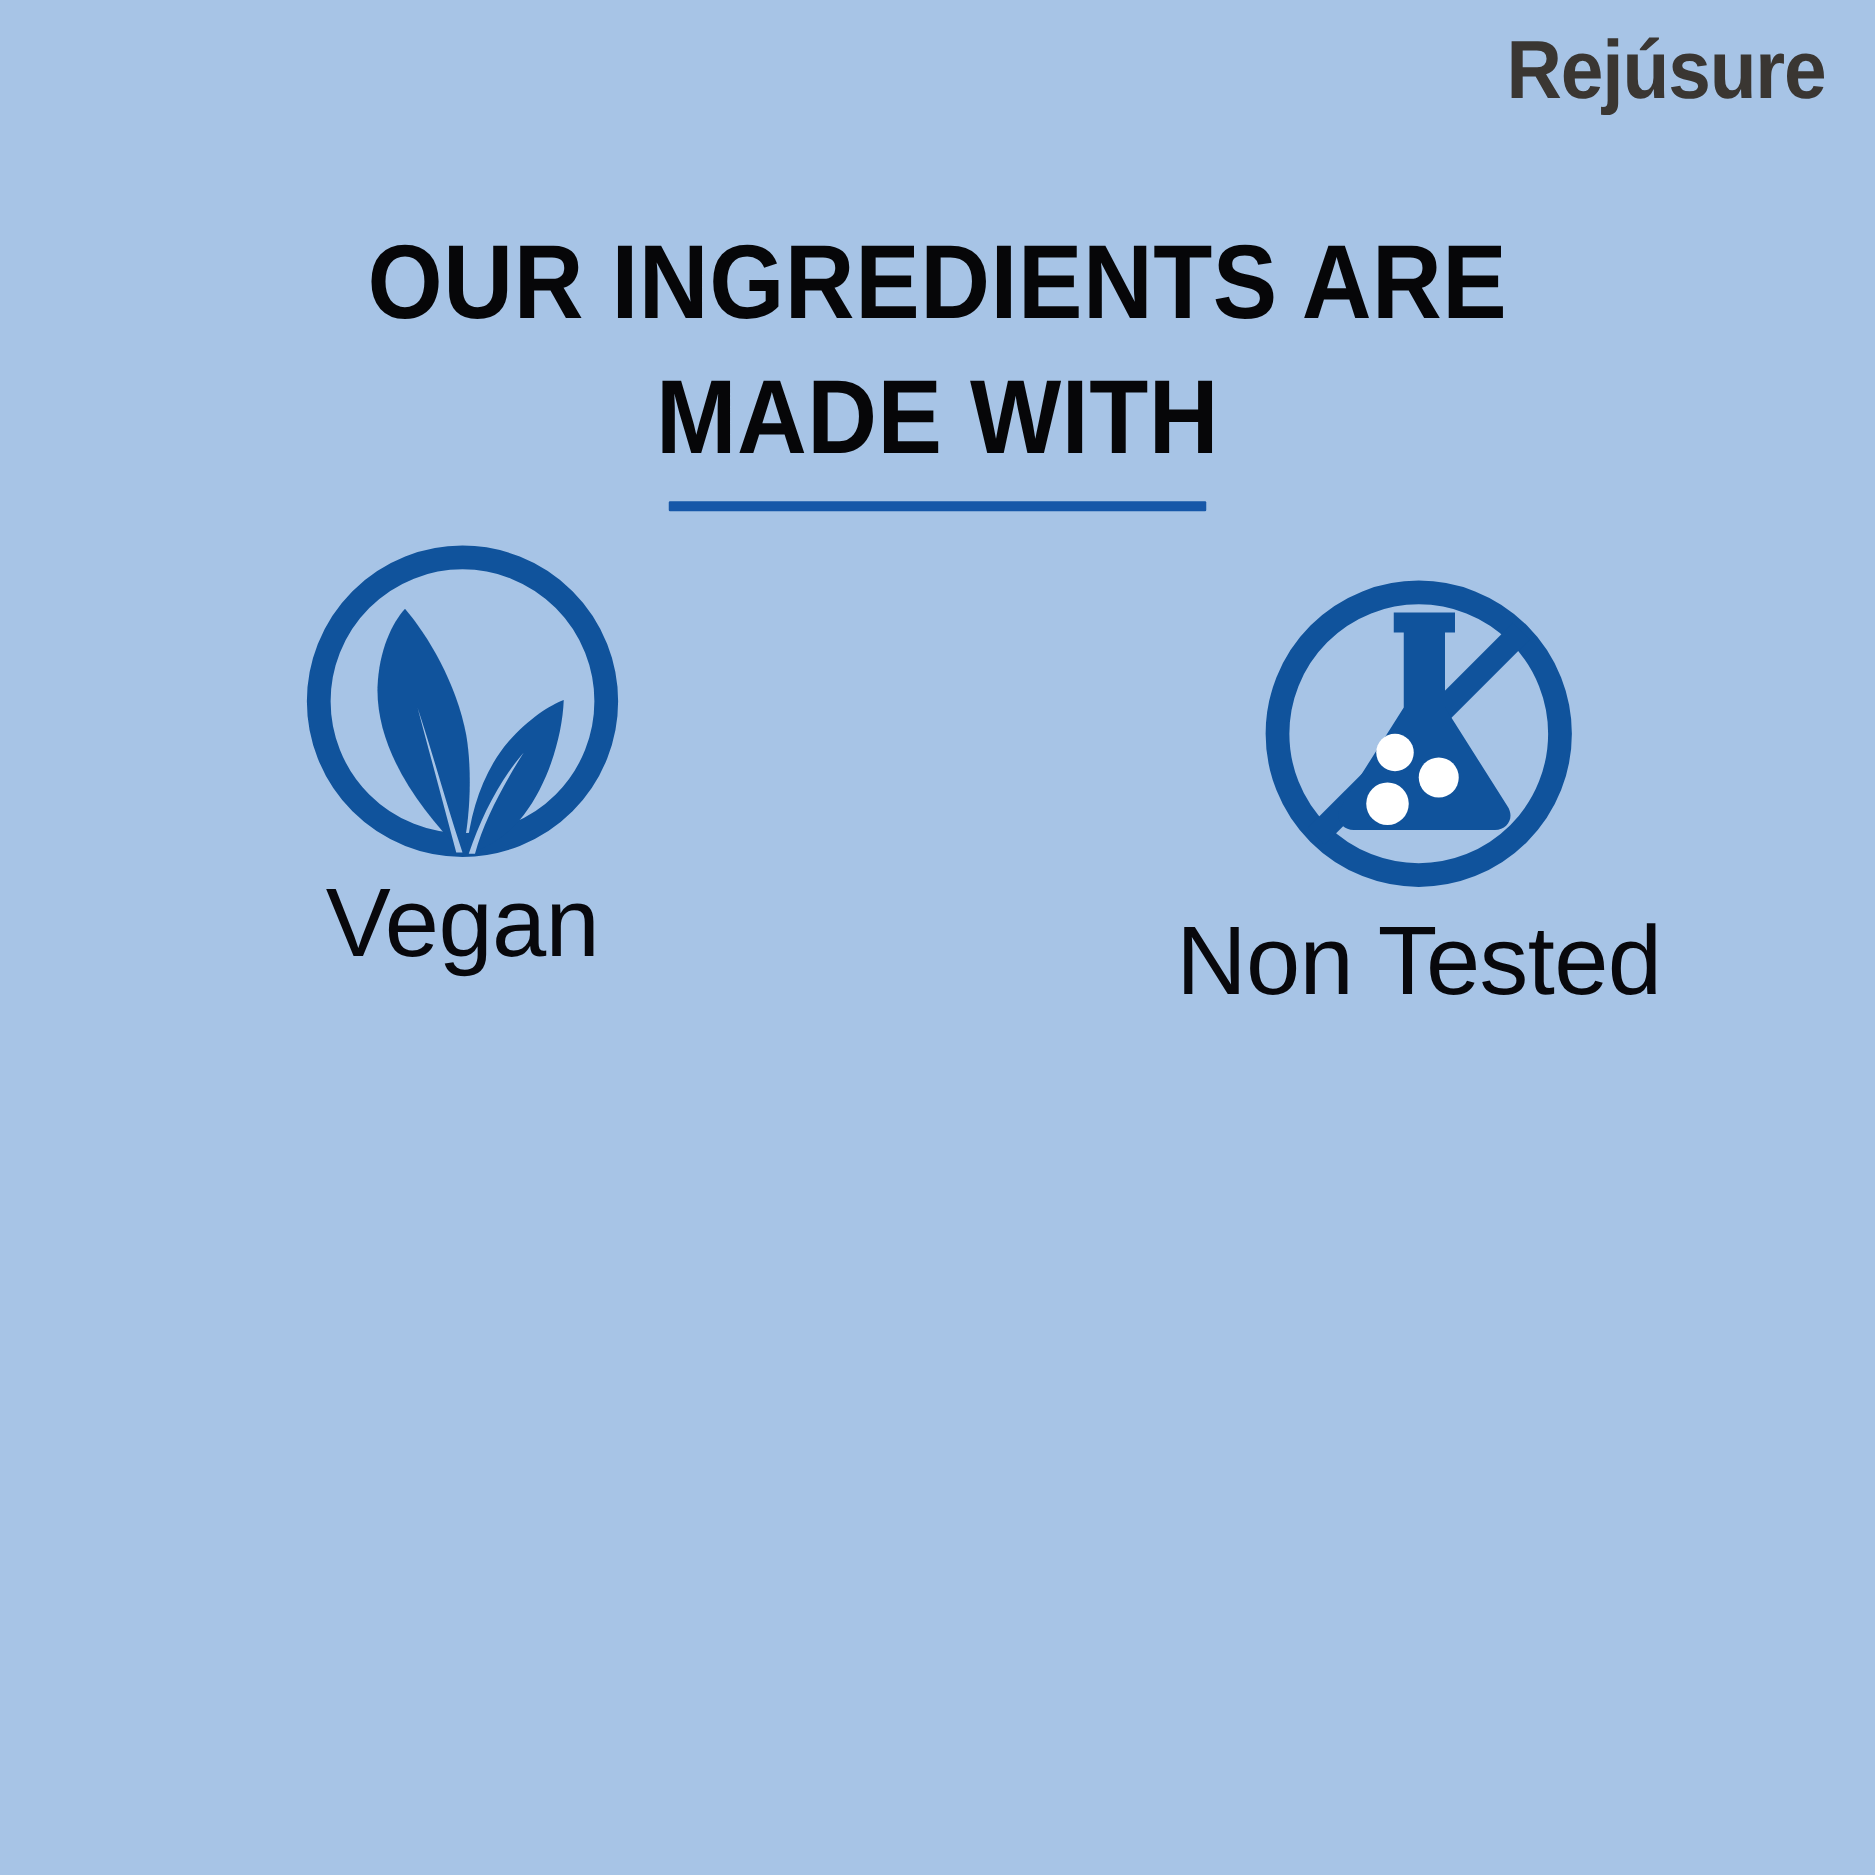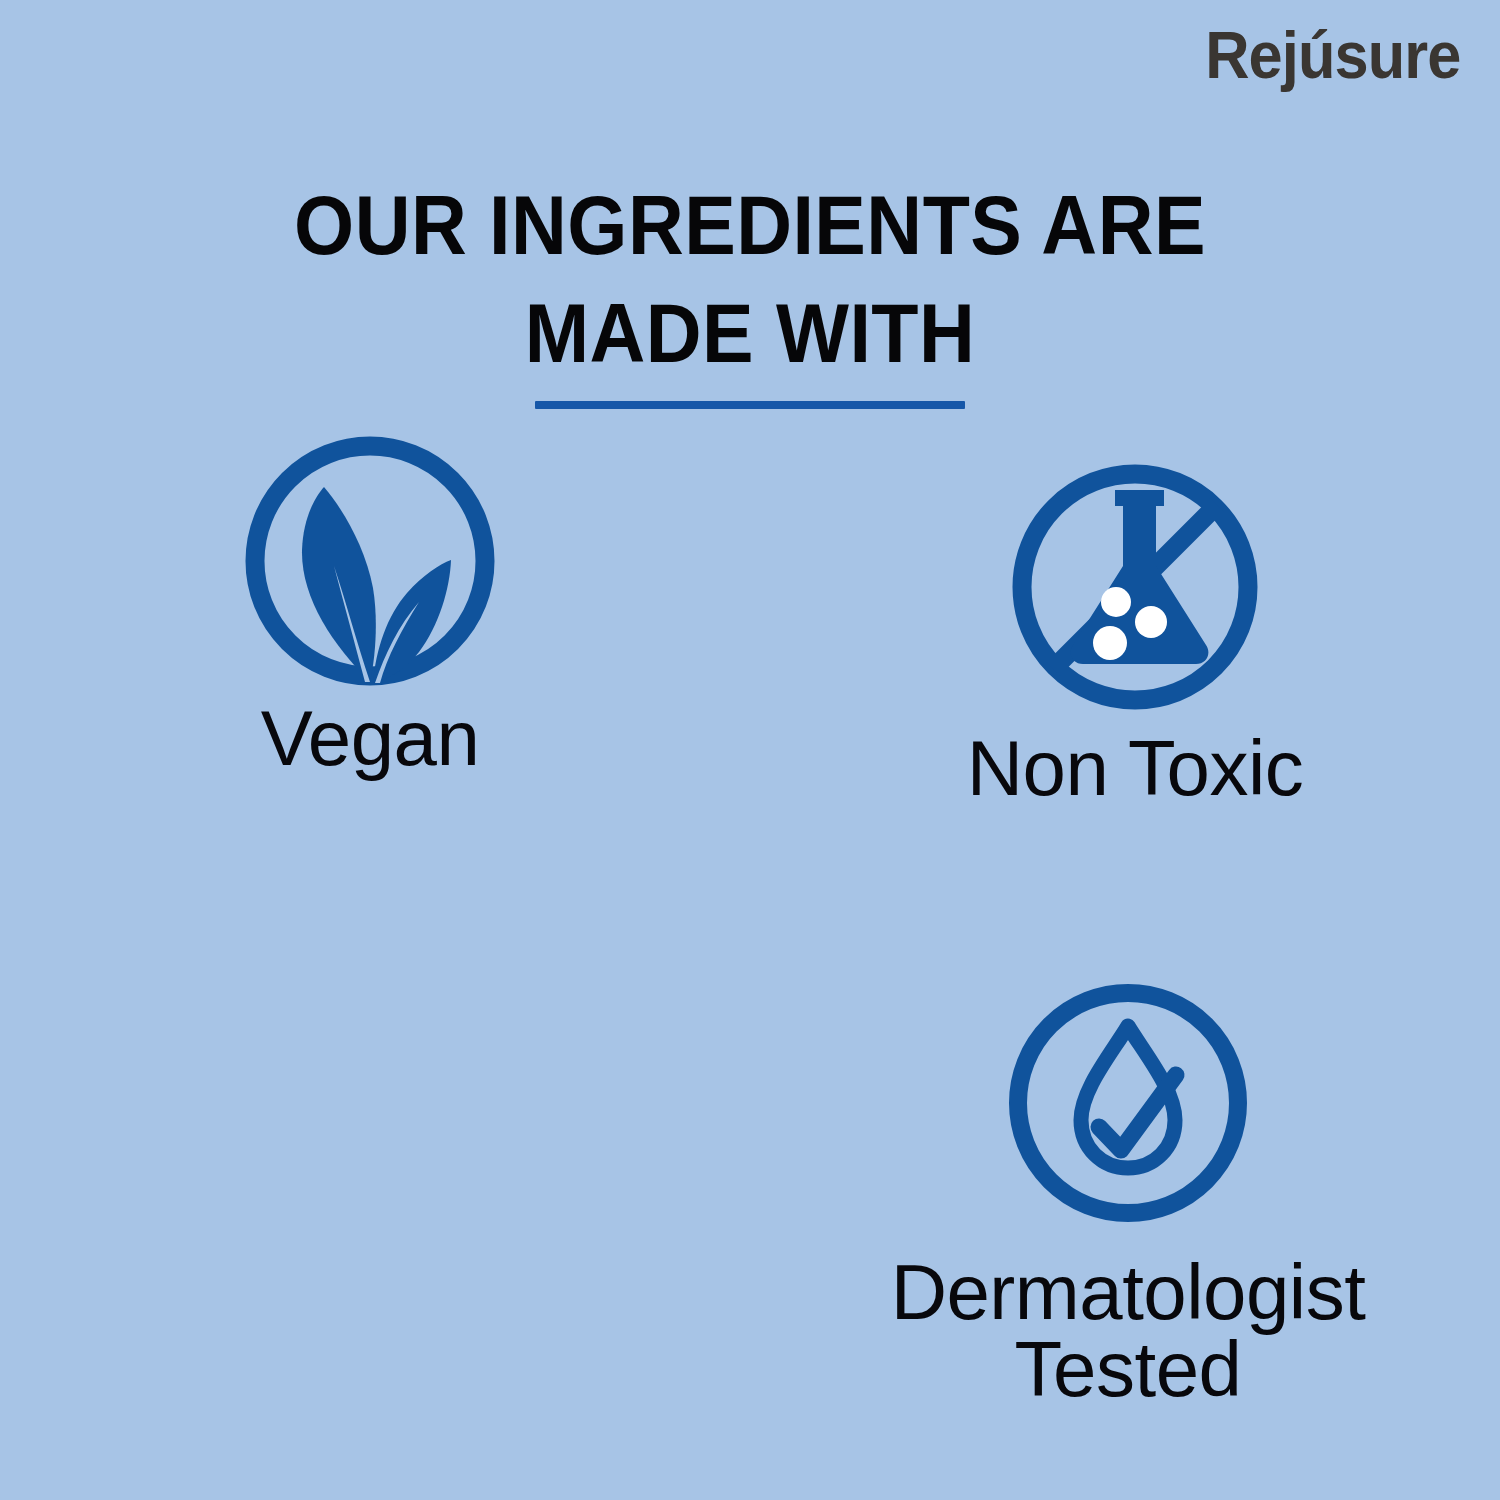--- a/index.html
+++ b/index.html
@@ -130,32 +130,18 @@
       <line x1="47" y1="211" x2="211" y2="47" stroke="#10539c" stroke-width="19" stroke-linecap="butt"></line>
 
       <path d="M109 32 L158 32 L158 48 L150 48 L150 108 L200 187
                C 206 196, 200 206, 190 206 L77 206
                C 67 206, 61 196, 67 187 L117 108 L117 48 L109 48 Z" fill="#10539c"></path>
 
       <circle cx="110" cy="144" r="15" fill="#ffffff"></circle>
       <circle cx="145" cy="164" r="16" fill="#ffffff"></circle>
       <circle cx="104" cy="185" r="17" fill="#ffffff"></circle>
     </svg>
-    <div class="badge-label label-toxic">Non Toxic</div>
+    <div class="badge-label label-toxic">Non Tested</div>
   </div>
 
 
-  <div class="badge badge-br">
-    <svg class="badge-icon" width="250" height="250" viewBox="0 0 250 250">
-      <circle cx="125" cy="125" r="110" fill="none" stroke="#10539c" stroke-width="18"></circle>
-
-      <path d="M125 48 C 108 76, 78 112, 78 142
-               C 78 170, 99 190, 125 190
-               C 151 190, 172 170, 172 142
-               C 172 112, 142 76, 125 48 Z" fill="none" stroke="#10539c" stroke-width="15" stroke-linejoin="round"></path>
-
-      <path d="M96 149 L 118 172 L 173 97" fill="none" stroke="#10539c" stroke-width="17" stroke-linecap="round" stroke-linejoin="round"></path>
-    </svg>
-    <div class="badge-label label-derma">Dermatologist
-Tested</div>
-  </div>
 
 </div>
 
 </body></html>

